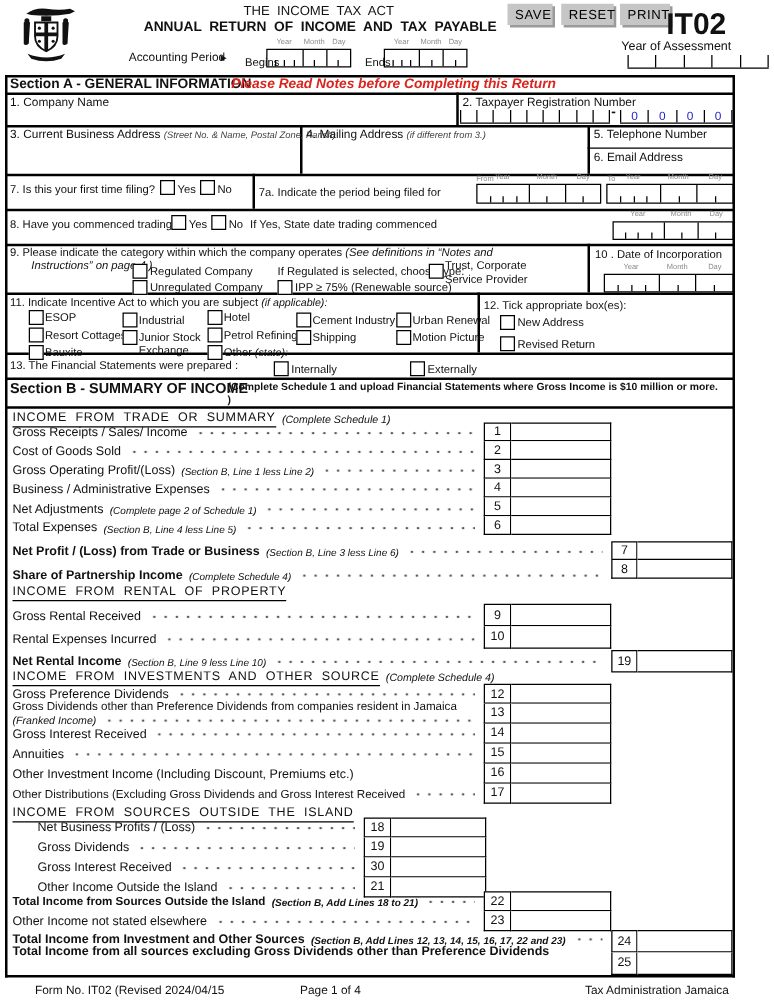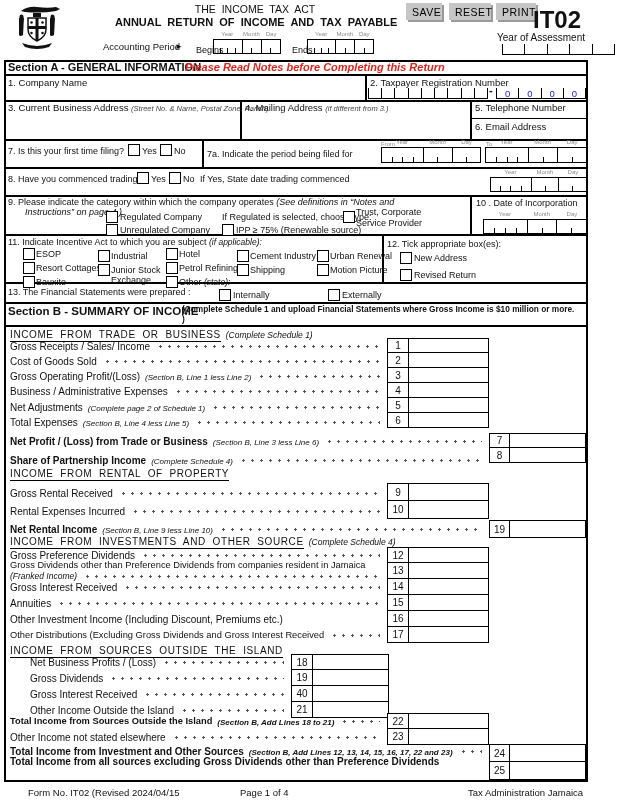--- a/index.html
+++ b/index.html
@@ -352,21 +352,21 @@
   <div class="cb" style="left:219px;top:289px"></div>
   <div class="lbl s9" style="left:233px;top:290px">Internally</div>
   <div class="cb" style="left:328px;top:289px"></div>
   <div class="lbl s9" style="left:342px;top:290px">Externally</div>
 
   <div class="lbl b pre" style="left:8px;top:306px;font-size:11.5px">Section B - SUMMARY  OF  INCOME</div>
   <div class="abs b" style="left:182px;top:305px;width:396px;font-size:8.3px;line-height:9.5px;white-space:normal">(Complete Schedule 1 and upload Financial Statements where Gross Income is $10 million or more. )</div>
 
   <div id="section-b-rows">
       <div class="secline" style="left: 10px; top: 329px;">
-        <span class="bhead">INCOME  FROM  TRADE  OR  BUSINESS</span>
+        <span class="bhead">INCOME  FROM  TRADE  OR  SUMMARY</span>
         <span class="ref" style="font-size: 8.5px;">(Complete Schedule 1)</span>
       </div>
       <div class="secline" style="left: 10px; top: 341px; width: 373px;">
         <span class="rl">Gross Receipts / Sales/ Income</span>
         <span class="leader"></span>
       </div>
       <div class="sbox numcell" style="left: 387px; top: 338px; width: 22px; height: 15px;">1</div>
       <div class="sbox" style="left: 409px; top: 338px; width: 80px; height: 15px; border-left: none;"></div>
       <div class="secline" style="left: 10px; top: 356px; width: 373px;">
         <span class="rl">Cost of Goods Sold</span>
@@ -494,21 +494,21 @@
       <div class="secline" style="left: 30px; top: 673px; width: 257px;">
         <span class="rl">Gross Dividends</span>
         <span class="leader"></span>
       </div>
       <div class="sbox numcell noTop" style="left: 291px; top: 670px; width: 22px; height: 16px;">19</div>
       <div class="sbox noTop" style="left: 313px; top: 670px; width: 76px; height: 16px; border-left: none;"></div>
       <div class="secline" style="left: 30px; top: 689px; width: 257px;">
         <span class="rl">Gross Interest Received</span>
         <span class="leader"></span>
       </div>
-      <div class="sbox numcell noTop" style="left: 291px; top: 686px; width: 22px; height: 16px;">40</div>
+      <div class="sbox numcell noTop" style="left: 291px; top: 686px; width: 22px; height: 16px;">30</div>
       <div class="sbox noTop" style="left: 313px; top: 686px; width: 76px; height: 16px; border-left: none;"></div>
       <div class="secline" style="left: 30px; top: 705px; width: 257px;">
         <span class="rl">Other Income Outside the Island</span>
         <span class="leader"></span>
       </div>
       <div class="sbox numcell noTop" style="left: 291px; top: 702px; width: 22px; height: 16px;">21</div>
       <div class="sbox noTop" style="left: 313px; top: 702px; width: 76px; height: 16px; border-left: none;"></div>
       <div class="secline" style="left: 10px; top: 716px; width: 373px;">
         <span class="rl b sm">Total Income from Sources Outside the Island</span>
         <span class="ref b">(Section B, Add Lines 18 to 21)</span>

